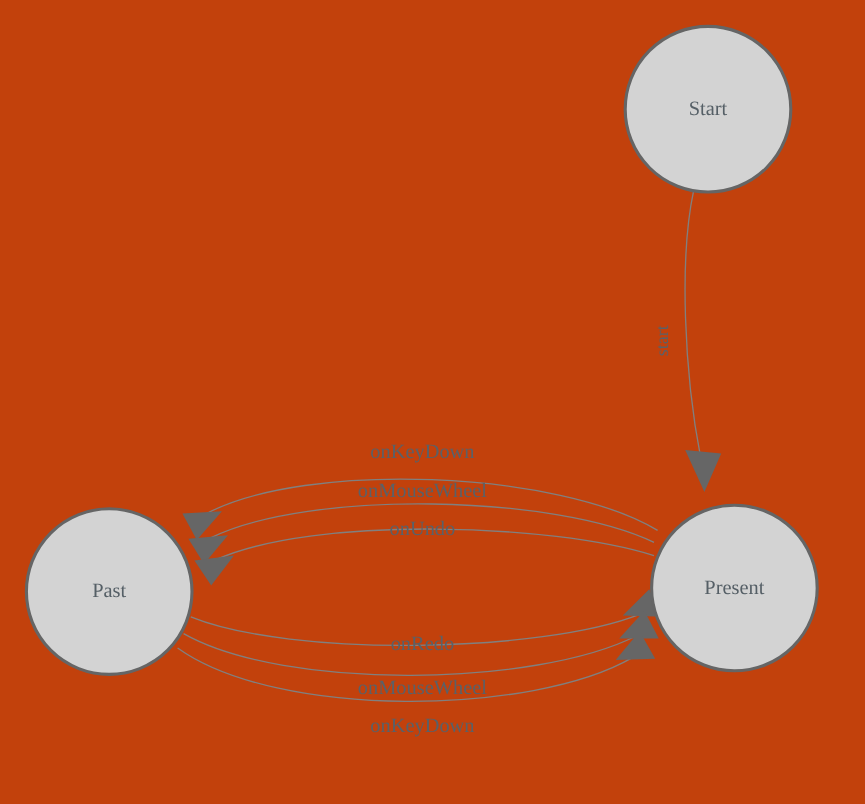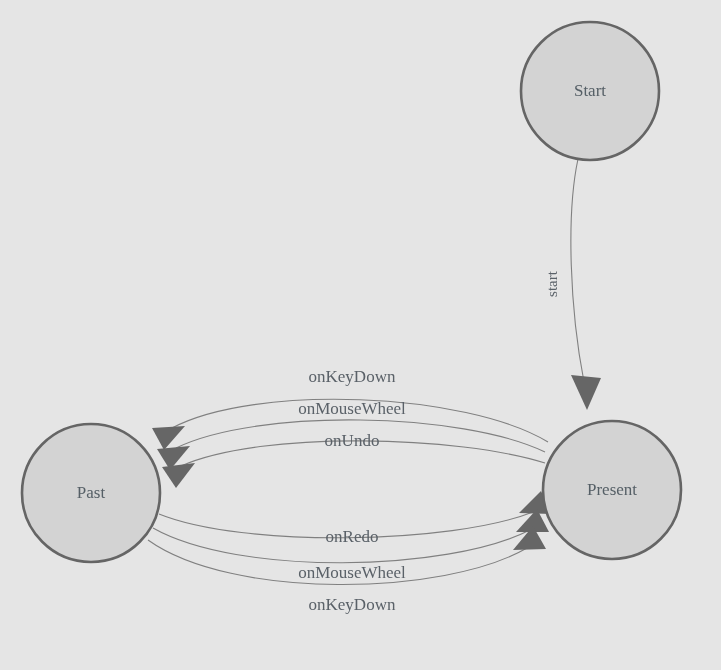--- a/index.html
+++ b/index.html
@@ -10,21 +10,21 @@
   body {
     width: 721px;
     height: 670px;
     overflow: hidden;
     font-family: "Liberation Serif", "DejaVu Serif", serif;
   }
   #diagram-root {
     position: relative;
     width: 721px;
     height: 670px;
-    background: #e5e5e5;
+    background: #c2410c;
   }
   svg.graph-canvas {
     display: block;
     width: 721px;
     height: 670px;
   }
   .node-circle {
     fill: #d3d3d3;
     stroke: #656565;
     stroke-width: 2.6;

